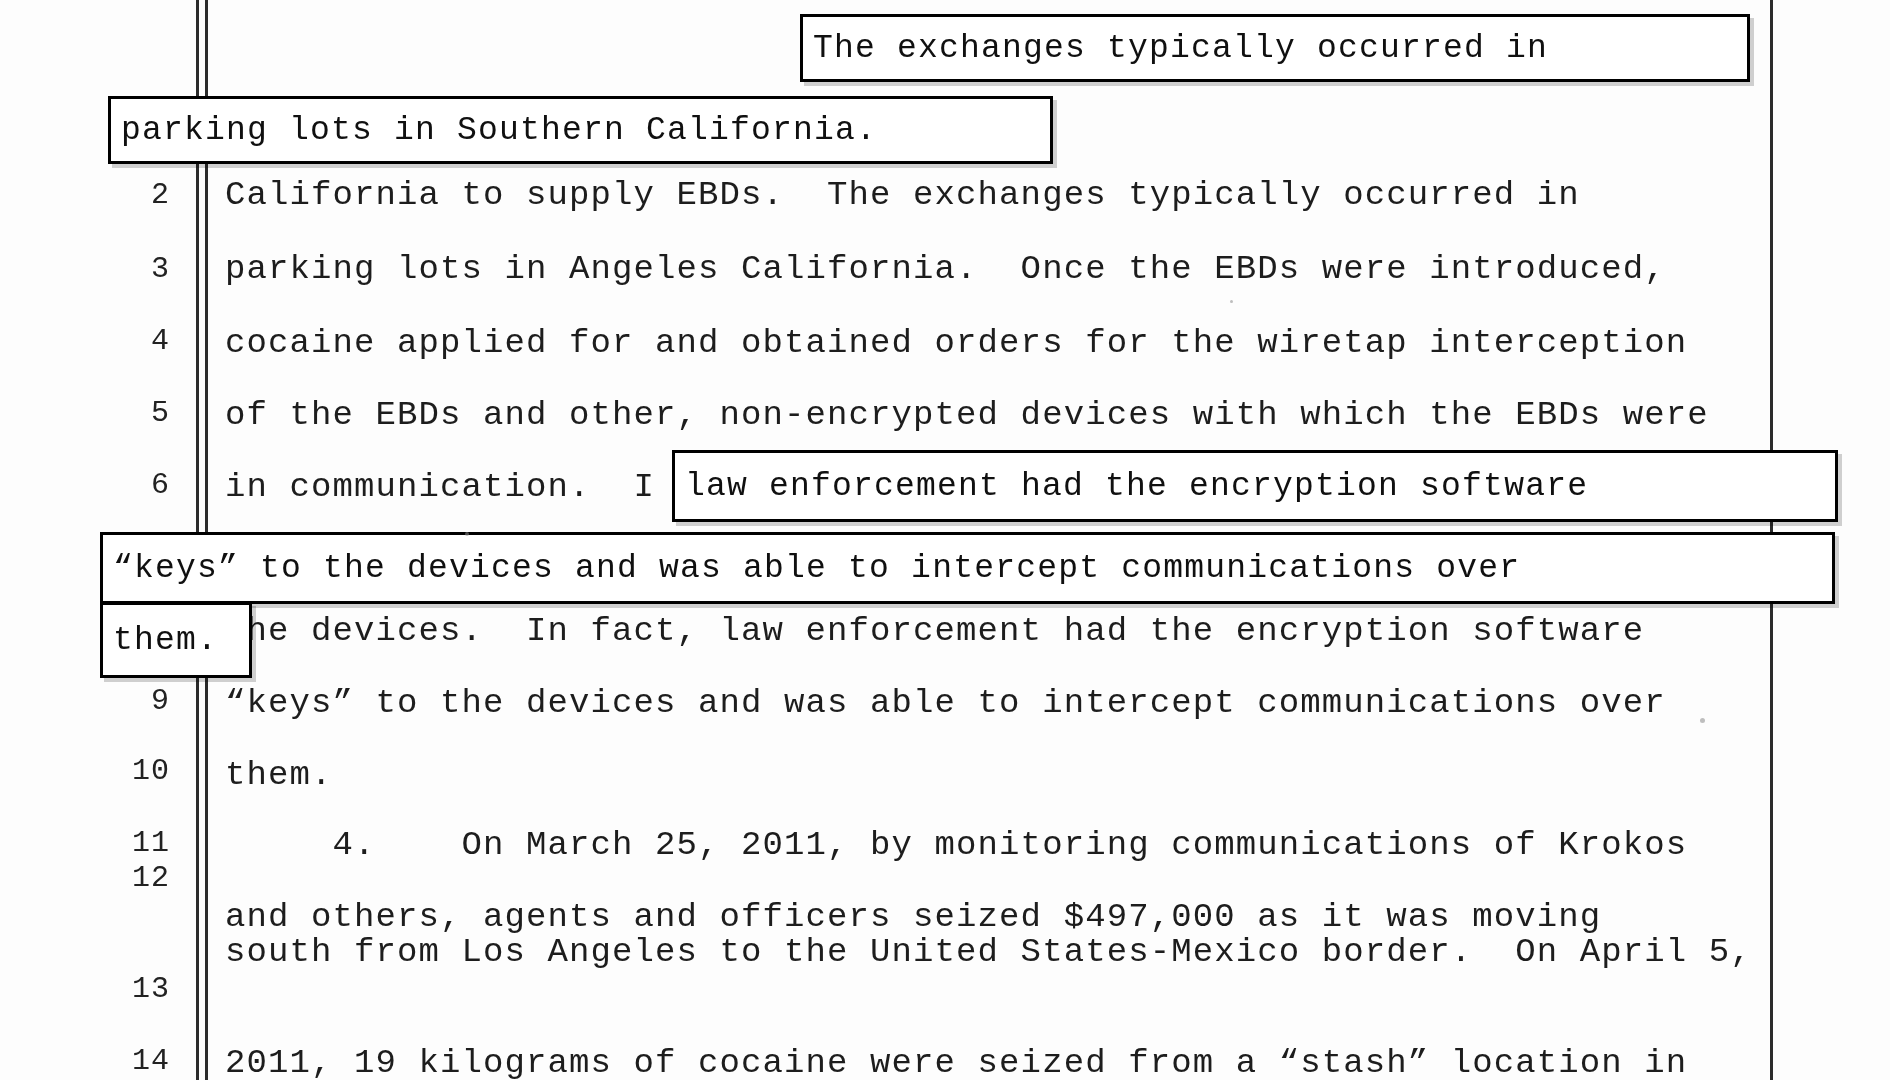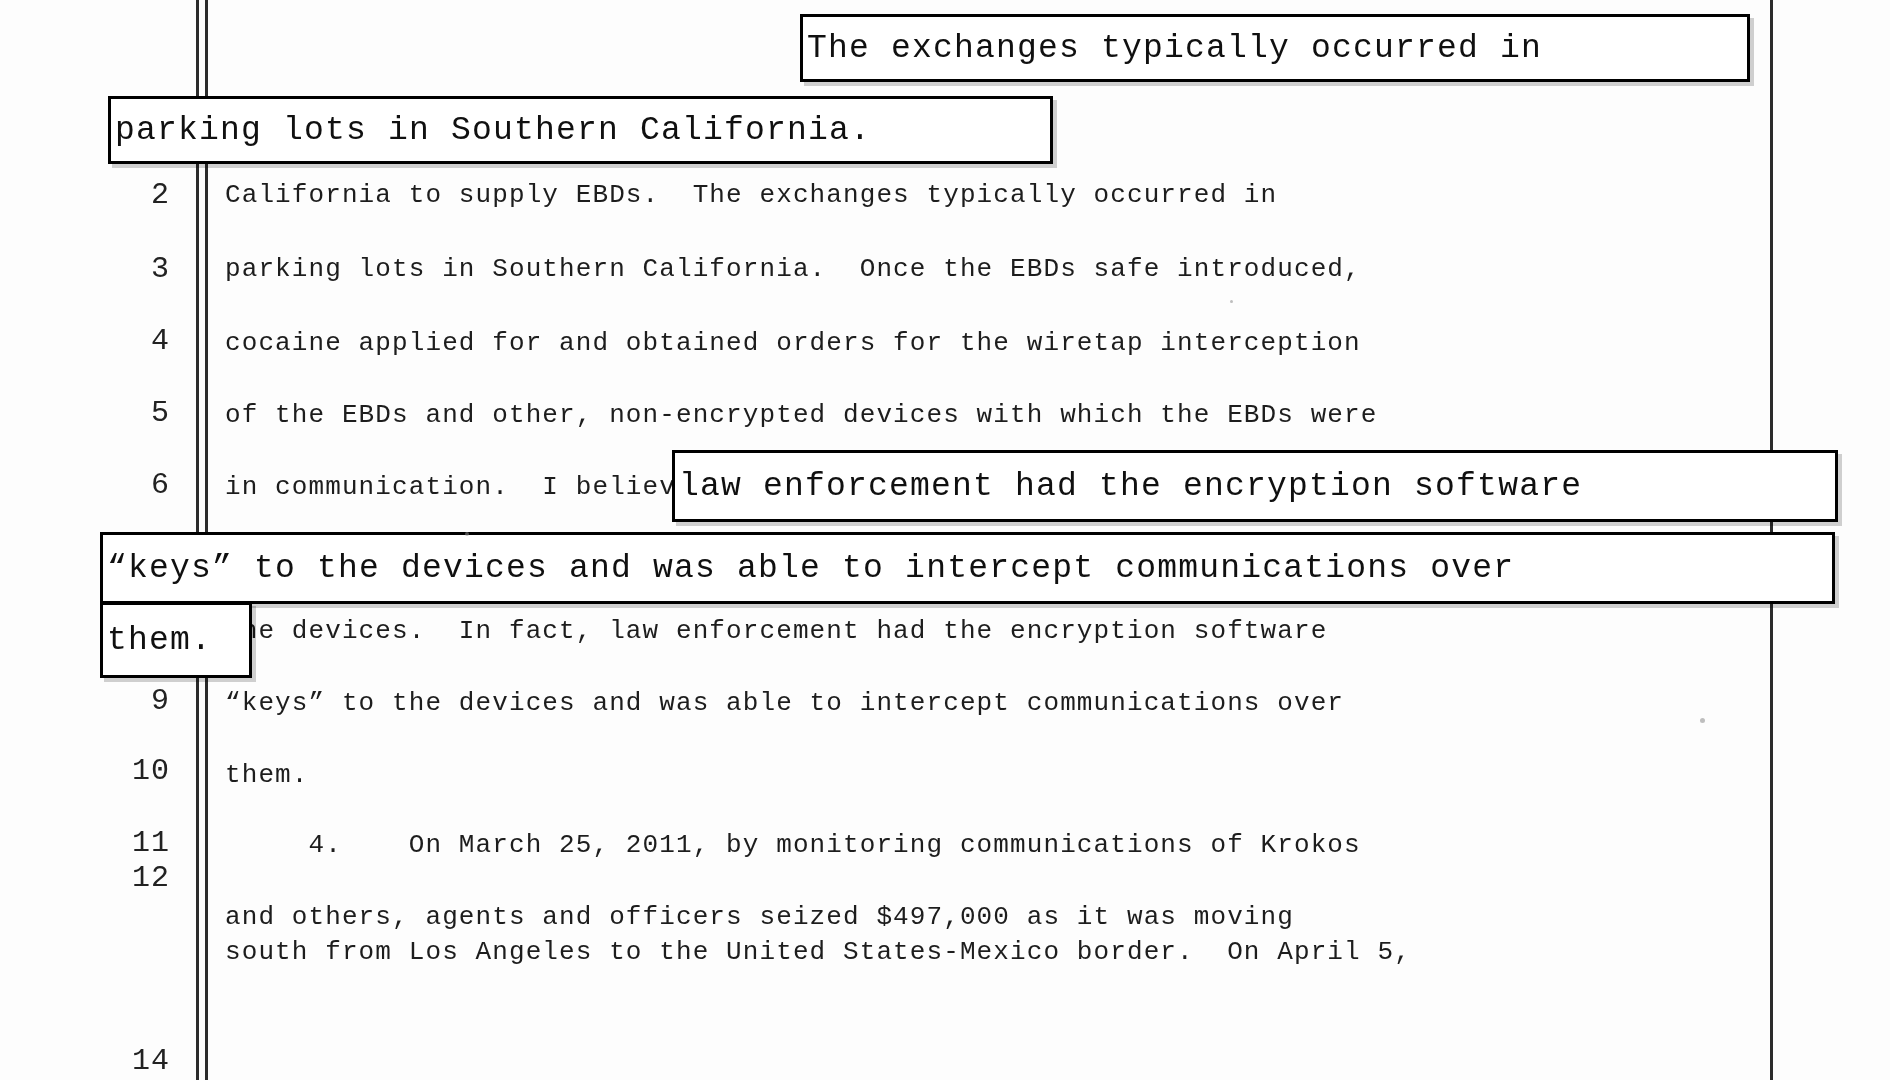--- a/index.html
+++ b/index.html
@@ -56,38 +56,38 @@
     left: 110px;
     width: 60px;
     text-align: right;
     font-size: 30px;
     letter-spacing: 1px;
     color: #222;
   }
   .linetext {
     position: absolute;
     left: 225px;
-    font-size: 26px;
+    font-size: 34px;
     letter-spacing: 1.1px;
     color: #1d1d1d;
   }
 
   
   .callout {
     position: absolute;
     background: #ffffff;
     border: 3px solid #000000;
     box-shadow: 4px 4px 0 rgba(0,0,0,0.18);
     white-space: pre;
     font-size: 33px;
     letter-spacing: 1.2px;
     color: #101010;
     display: flex;
     align-items: center;
-    padding: 0 4px;
+    padding: 0 10px;
     box-sizing: border-box;
   }
 
   .c1 { left: 800px; top: 14px;  width: 950px; height: 68px; }
   .c2 { left: 108px; top: 96px;  width: 945px; height: 68px; }
   .c3 { left: 672px; top: 450px; width: 1166px; height: 72px; }
   .c4 { left: 100px; top: 532px; width: 1735px; height: 72px; }
   .c5 { left: 100px; top: 602px; width: 152px; height: 76px; }
 
   
@@ -107,21 +107,21 @@
   <div class="rule rule-b"></div>
   <div class="rule-right"></div>
 
   <div class="doc-line" style="top:10px">
     <span class="lineno">1</span>
     <span class="linetext">California to supply EBDs.  The exchanges typically occurred in</span>
   </div>
 
   <div class="doc-line" style="top:84px">
     <span class="lineno">2</span>
-    <span class="linetext">parking lots in Southern California.  Once the EBDs safe introduced,</span>
+    <span class="linetext">parking lots in Angeles California.  Once the EBDs were introduced,</span>
   </div>
 
   <div class="doc-line" style="top:158px">
     <span class="lineno">3</span>
     <span class="linetext">cocaine applied for and obtained orders for the wiretap interception</span>
   </div>
 
   <div class="doc-line" style="top:230px">
     <span class="lineno">4</span>
     <span class="linetext">of the EBDs and other, non-encrypted devices with which the EBDs were</span>
@@ -160,20 +160,24 @@
   <div class="doc-line" style="top:732px">
     <span class="lineno">11</span>
     <span class="linetext">and others, agents and officers seized $497,000 as it was moving</span>
   </div>
 
   <div class="doc-line" style="top:767px">
     <span class="lineno">12</span>
     <span class="linetext">south from Los Angeles to the United States-Mexico border.  On April 5,</span>
   </div>
 
+  <div class="doc-line" style="top:878px">
+    <span class="lineno">13</span>
+    <span class="linetext">2011, 19 kilograms of cocaine were seized from a “stash” location in</span>
+  </div>
 
   <div class="doc-line" style="top:950px">
     <span class="lineno">14</span>
     
   </div>
 
   <div class="doc-line" style="top:1022px">
     
     
   </div>

